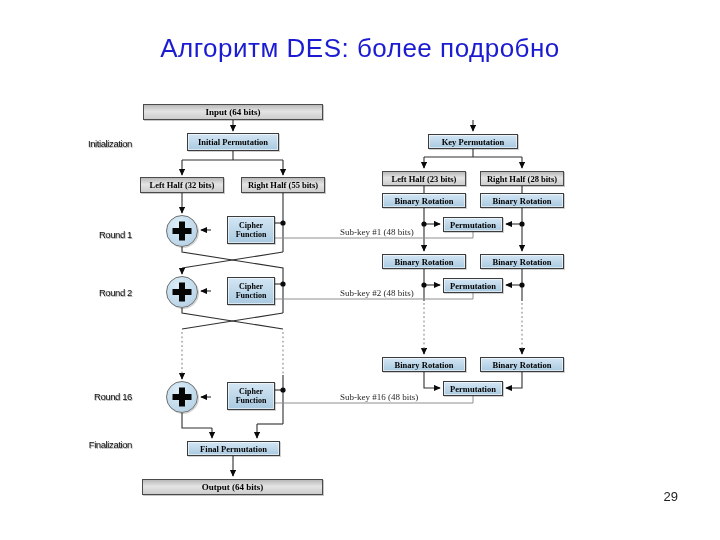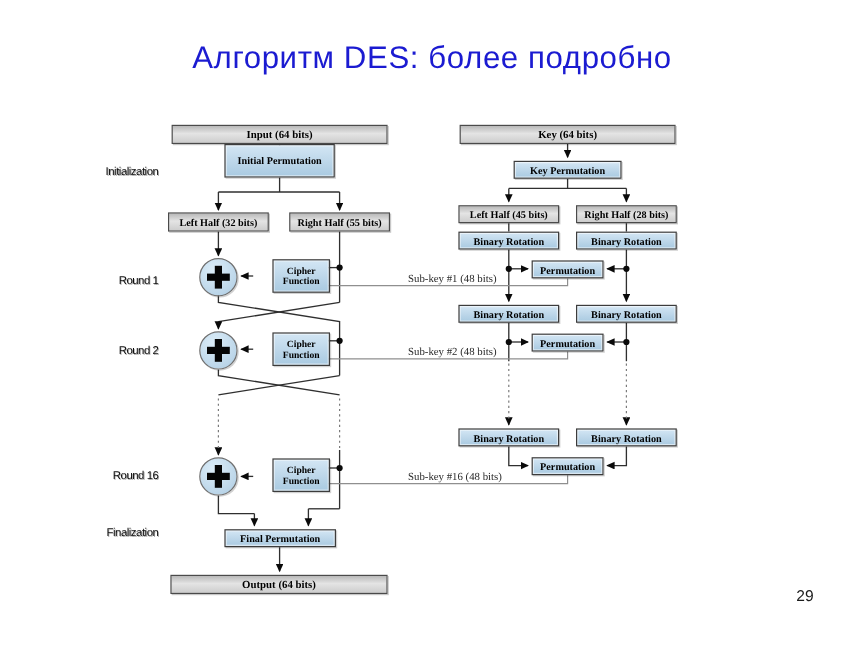--- a/index.html
+++ b/index.html
@@ -141,21 +141,21 @@
     </g>
   </svg>
 
   <div class="stage" style="left:60px;top:138px;width:72px">Initialization</div>
   <div class="stage" style="left:60px;top:229px;width:72px">Round 1</div>
   <div class="stage" style="left:60px;top:287px;width:72px">Round 2</div>
   <div class="stage" style="left:60px;top:391px;width:72px">Round 16</div>
   <div class="stage" style="left:60px;top:439px;width:72px">Finalization</div>
 
   <div class="box gray f9" style="left:143px;top:104px;width:180px;height:16px">Input (64 bits)</div>
-  <div class="box blue f85" style="left:187px;top:120px;width:92px;height:28px">Initial Permutation</div>
+  <div class="box blue f85" style="left:187px;top:133px;width:92px;height:18px">Initial Permutation</div>
   <div class="box gray f85" style="left:140px;top:177px;width:84px;height:16px">Left Half (32 bits)</div>
   <div class="box gray f85" style="left:241px;top:177px;width:84px;height:16px">Right Half (55 bits)</div>
 
   <div class="xor" style="left:166px;top:215px">
       <span class="pv"></span>
       <span class="ph"></span>
     </div>
   <div class="box blue f8" style="left:211px;top:216px;width:48px;height:28px">Cipher Function</div>
 
   <div class="xor" style="left:166px;top:276px">
@@ -166,23 +166,22 @@
 
   <div class="xor" style="left:166px;top:381px">
       <span class="pv"></span>
       <span class="ph"></span>
     </div>
   <div class="box blue f8" style="left:211px;top:382px;width:48px;height:28px">Cipher Function</div>
 
   <div class="box blue f85" style="left:187px;top:441px;width:93px;height:15px">Final Permutation</div>
   <div class="box gray f9" style="left:142px;top:479px;width:181px;height:16px">Output (64 bits)</div>
 
-  <div class="box gray f9" style="left:383px;top:104px;width:180px;height:16px">Key (64 bits)</div>
   <div class="box blue f85" style="left:428px;top:134px;width:90px;height:15px">Key Permutation</div>
-  <div class="box gray f85" style="left:382px;top:171px;width:84px;height:15px">Left Half (45 bits)</div>
+  <div class="box gray f85" style="left:382px;top:171px;width:84px;height:15px">Left Half (23 bits)</div>
   <div class="box gray f85" style="left:480px;top:171px;width:84px;height:15px">Right Half (28 bits)</div>
 
   <div class="box blue f85" style="left:382px;top:193px;width:84px;height:15px">Binary Rotation</div>
   <div class="box blue f85" style="left:480px;top:193px;width:84px;height:15px">Binary Rotation</div>
   <div class="box blue f85" style="left:443px;top:217px;width:60px;height:15px">Permutation</div>
 
   <div class="box blue f85" style="left:382px;top:254px;width:84px;height:15px">Binary Rotation</div>
   <div class="box blue f85" style="left:480px;top:254px;width:84px;height:15px">Binary Rotation</div>
   <div class="box blue f85" style="left:443px;top:278px;width:60px;height:15px">Permutation</div>
 

